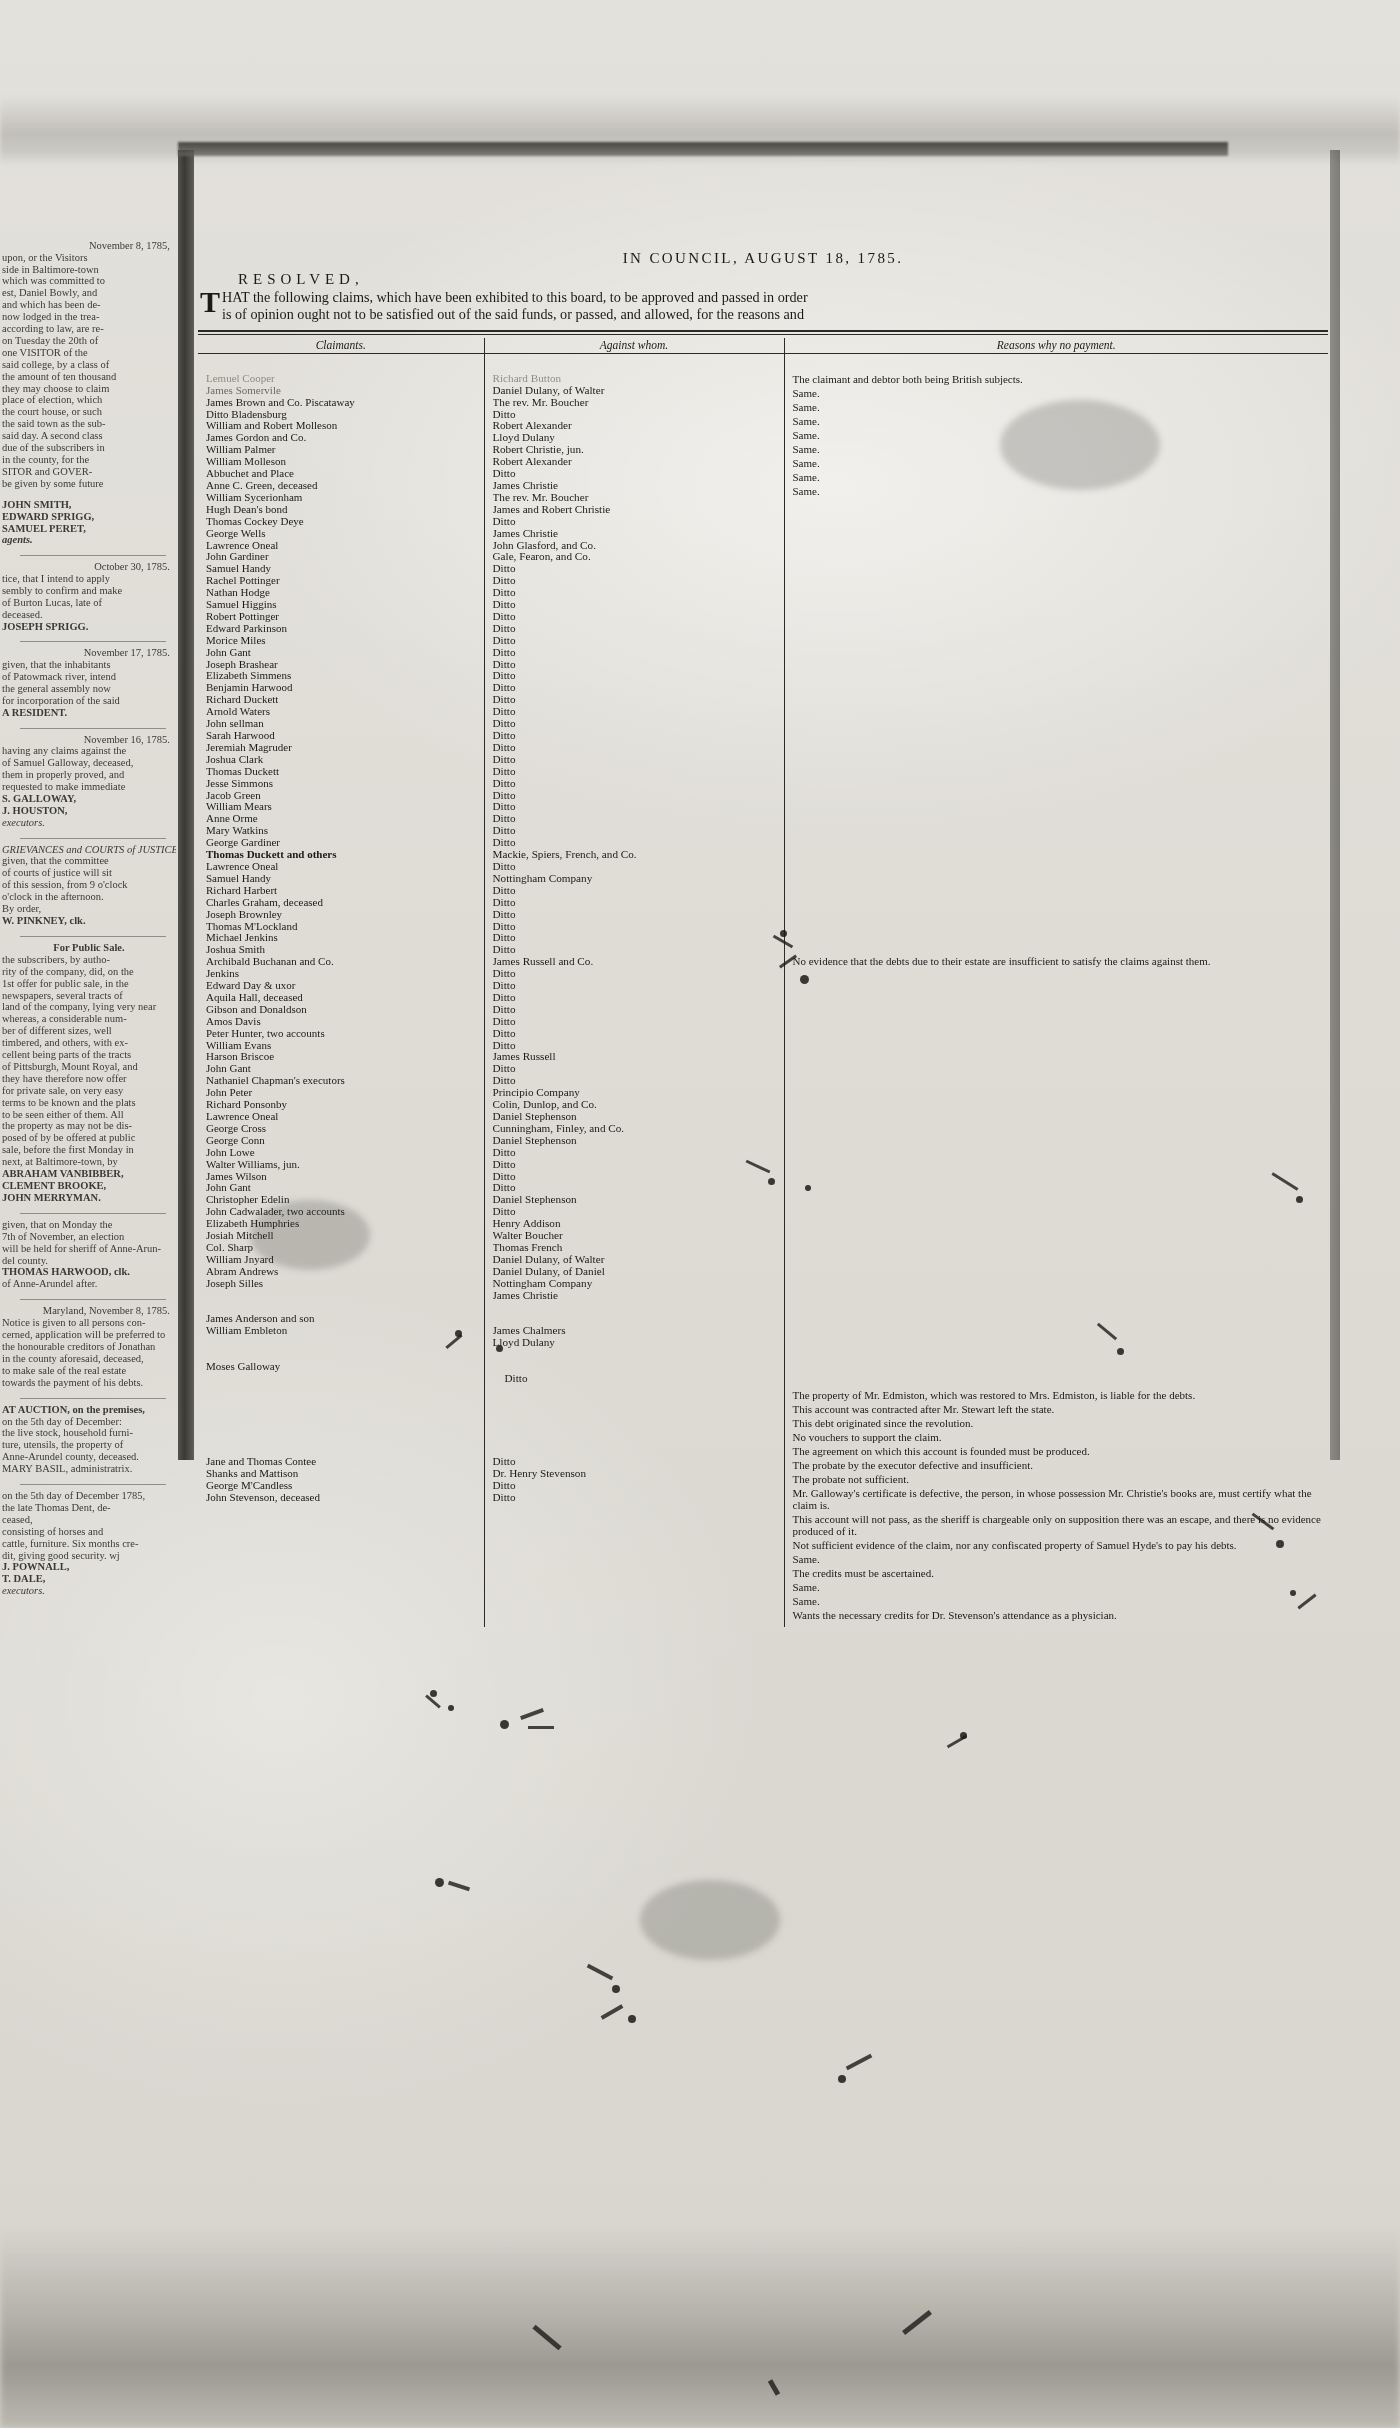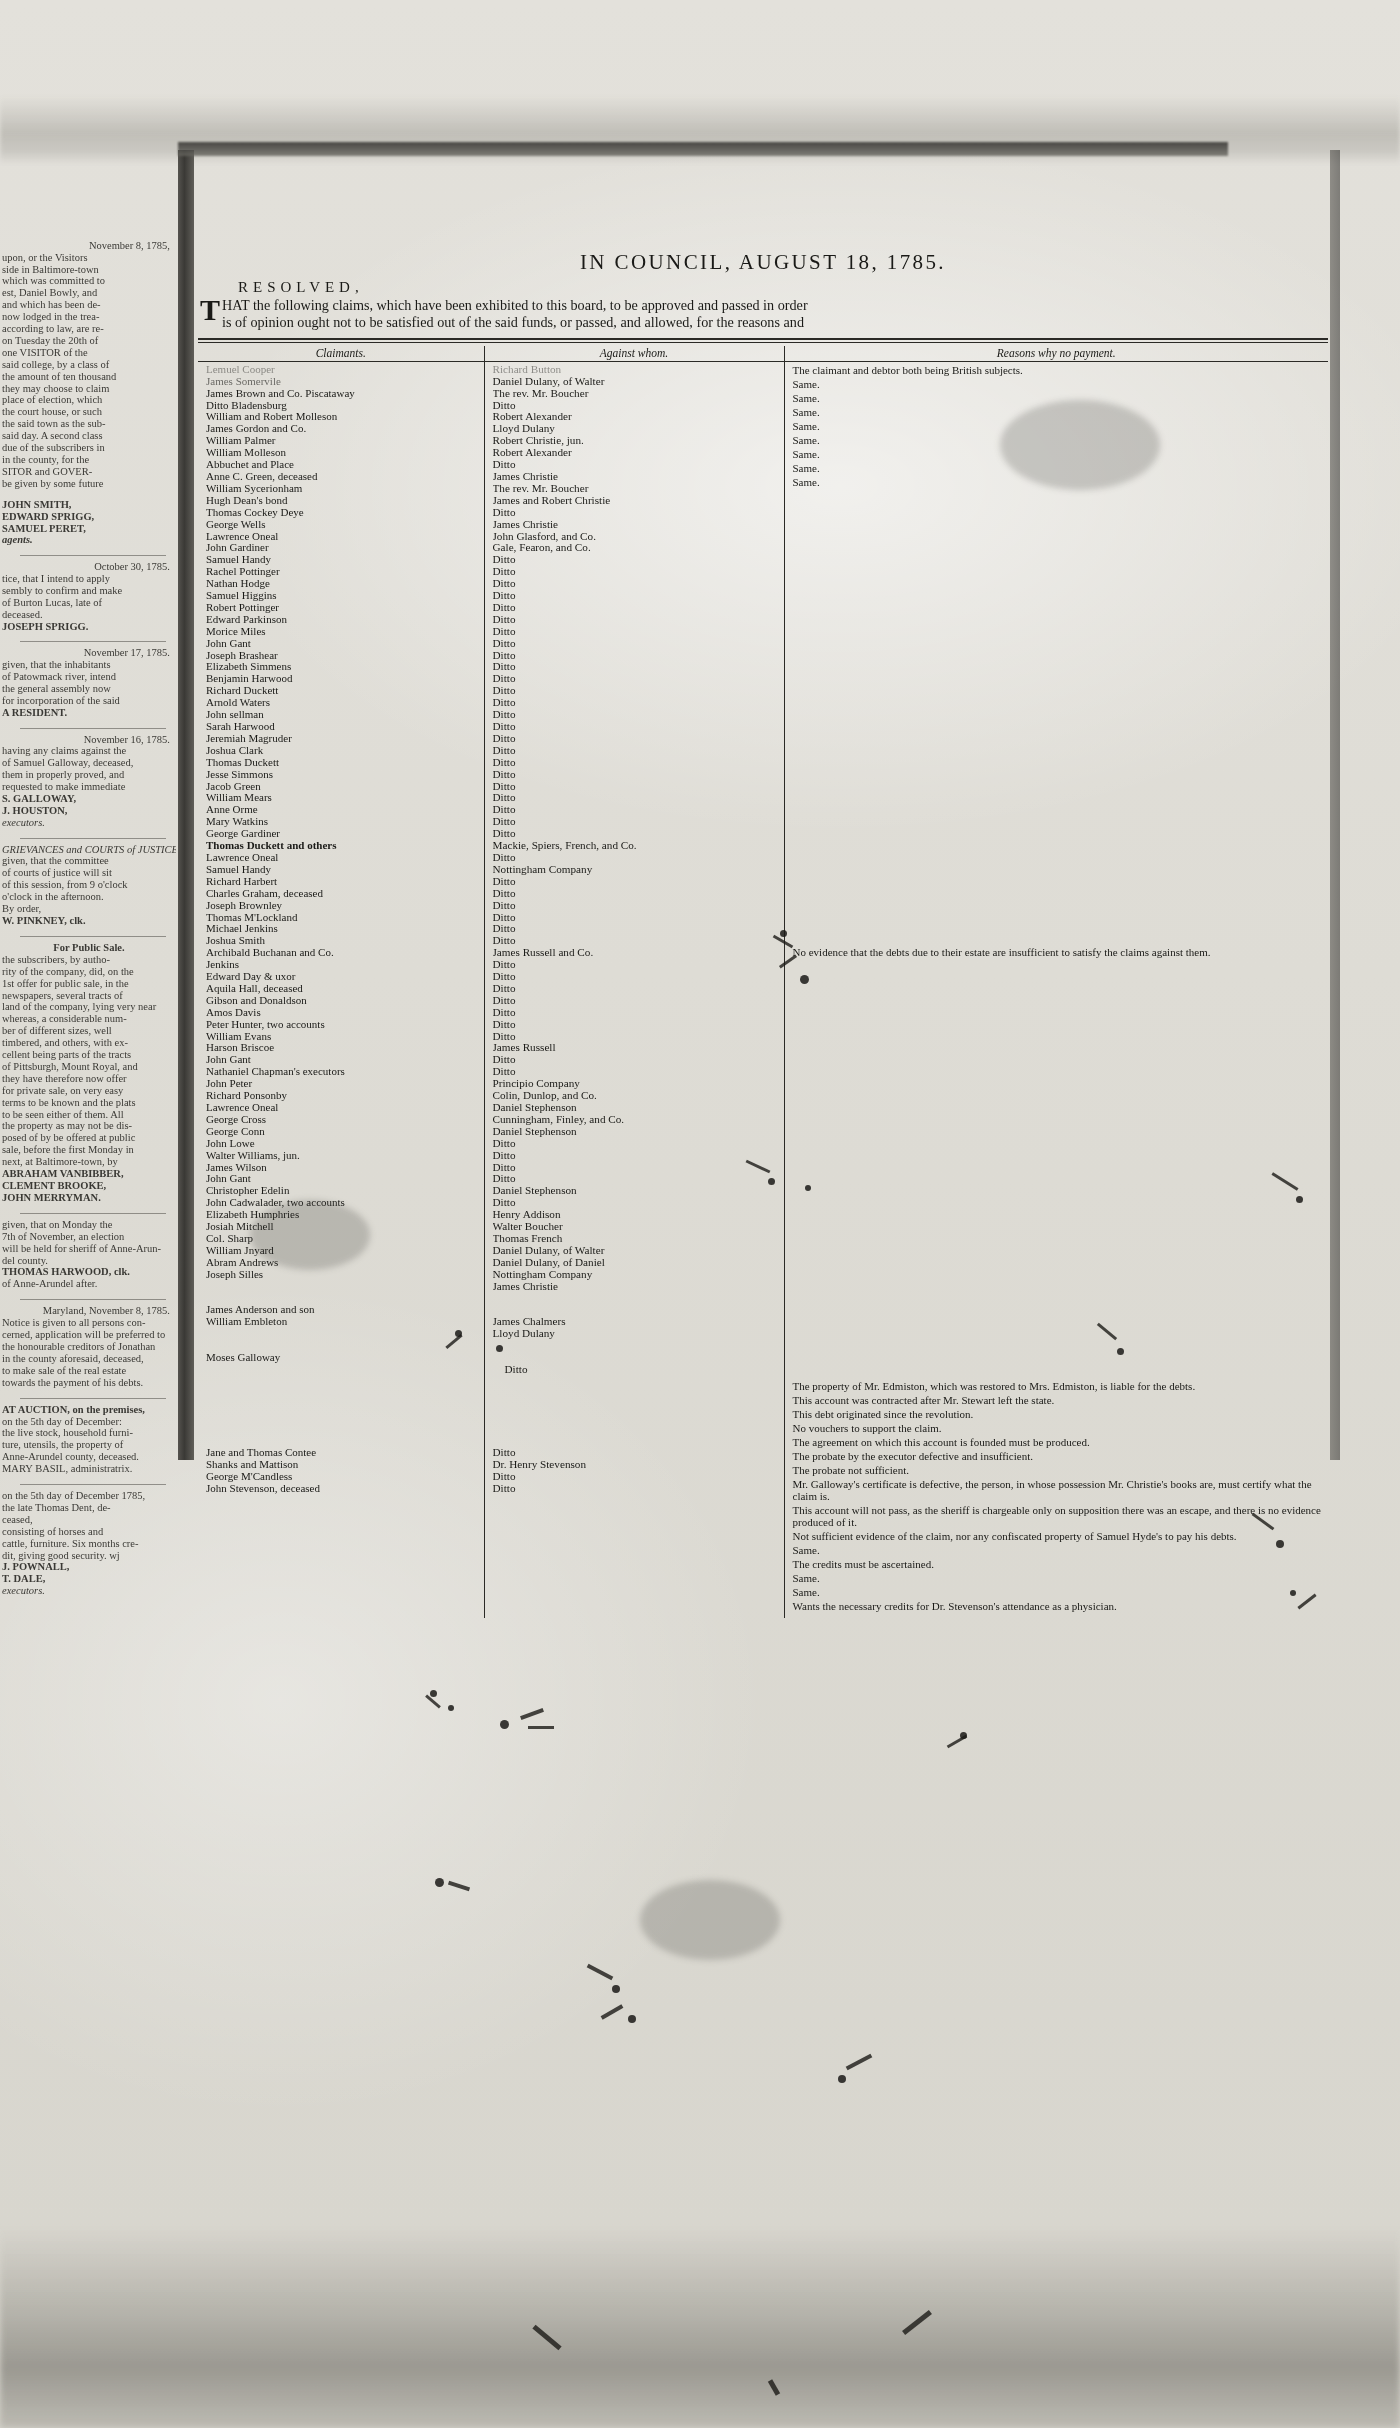--- a/index.html
+++ b/index.html
@@ -61,21 +61,21 @@
   .left-col .rt{text-align:right;padding-right:6px;}
   .left-col .sig{font-weight:bold;font-size:10.5px;}
   .left-col .rule{border-top:1px solid #4a4843;margin:5px 10px 5px 20px;opacity:.6;}
 
   
   .main{
     position:absolute;left:198px;top:250px;width:1130px;
   }
   .hdr-title{
     text-align:center;
-    font-size:21px;
+    font-size:15px;
     letter-spacing:2.4px;
     font-variant:small-caps;
     margin-bottom:4px;
     font-family:"Liberation Serif", serif;
   }
   .hdr-resolved{
     font-size:15px;
     letter-spacing:5px;
     margin-left:40px;
     margin-bottom:1px;
@@ -108,21 +108,21 @@
   table.claims col.c3{width:544px;}
   table.claims th{
     font-weight:normal;font-style:italic;font-size:11.5px;
     text-align:center;padding:1px 0 2px 0;
     border-bottom:1px solid #2b2a26;
   }
   table.claims td{
     vertical-align:top;padding:0;
   }
   .vline{border-left:1px solid #2b2a26;}
-  .cell-inner{padding:2px 6px 4px 8px;}
+  .cell-inner{padding:2px 6px 4px 8px;margin-top:17px;}
   .ln{
     display:block;
     line-height:11.9px;
     white-space:nowrap;
     overflow:hidden;
   }
   .col-claimants .ln{font-size:11px;}
   .col-against .ln{font-size:11.2px;}
   .sp{height:11.9px;display:block;}
   .reason-block{display:block;margin-bottom:2px;}

